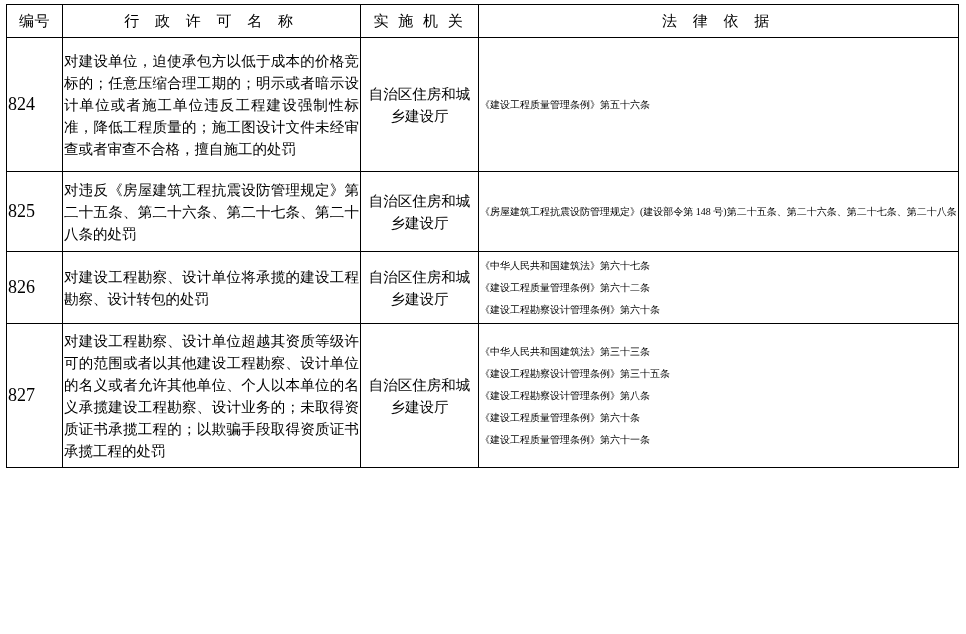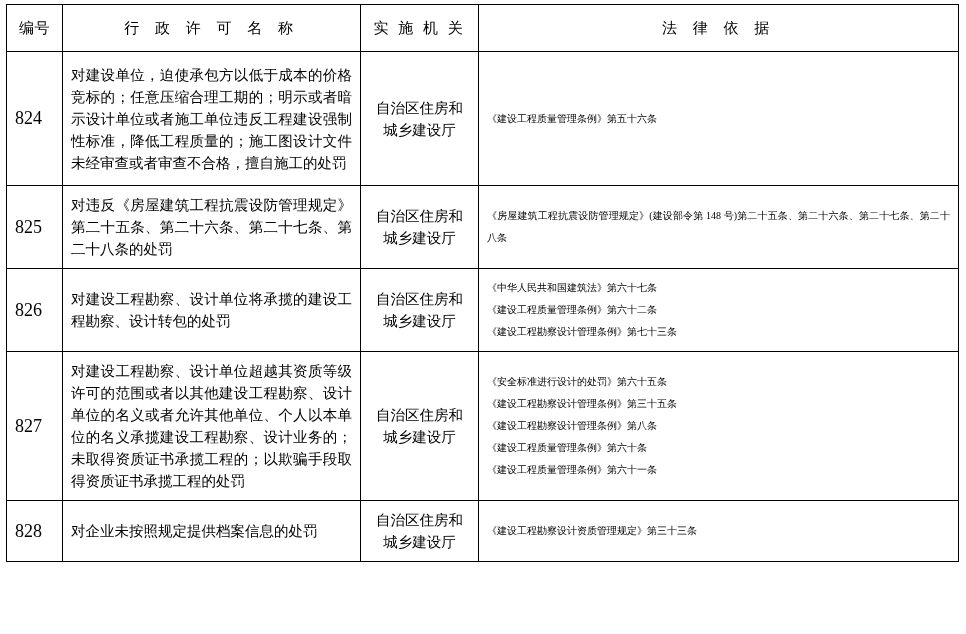--- a/index.html
+++ b/index.html
@@ -23,21 +23,21 @@
   table.permit-table {
     border-collapse: collapse;
     width: 952px;
     margin-left: 6px;
     margin-top: 4px;
     table-layout: fixed;
   }
   table.permit-table td,
   table.permit-table th {
     border: 1px solid #000000;
-    padding: 8px;
+    padding: 1px;
     vertical-align: middle;
     font-weight: normal;
   }
   
   col.c-no      { width: 56px; }
   col.c-name    { width: 298px; }
   col.c-org     { width: 118px; }
   col.c-law     { width: 480px; }
 
   thead td {
@@ -125,38 +125,30 @@
           <span class="law-line">《房屋建筑工程抗震设防管理规定》(建设部令第 148 号)第二十五条、第二十六条、第二十七条、第二十八条</span>
         </td>
       </tr>
       <tr class="row-826">
         <td class="no-cell">826</td>
         <td class="name-cell">对建设工程勘察、设计单位将承揽的建设工程勘察、设计转包的处罚</td>
         <td class="org-cell">自治区住房和城乡建设厅</td>
         <td class="law-cell">
           <span class="law-line">《中华人民共和国建筑法》第六十七条</span>
           <span class="law-line">《建设工程质量管理条例》第六十二条</span>
-          <span class="law-line">《建设工程勘察设计管理条例》第七十三条</span>
+          <span class="law-line">《建设工程勘察设计管理条例》第六十条</span>
         </td>
       </tr>
       <tr class="row-827">
         <td class="no-cell">827</td>
         <td class="name-cell">对建设工程勘察、设计单位超越其资质等级许可的范围或者以其他建设工程勘察、设计单位的名义或者允许其他单位、个人以本单位的名义承揽建设工程勘察、设计业务的；未取得资质证书承揽工程的；以欺骗手段取得资质证书承揽工程的处罚</td>
         <td class="org-cell">自治区住房和城乡建设厅</td>
         <td class="law-cell">
-          <span class="law-line">《安全标准进行设计的处罚》第六十五条</span>
+          <span class="law-line">《中华人民共和国建筑法》第三十三条</span>
           <span class="law-line">《建设工程勘察设计管理条例》第三十五条</span>
           <span class="law-line">《建设工程勘察设计管理条例》第八条</span>
           <span class="law-line">《建设工程质量管理条例》第六十条</span>
           <span class="law-line">《建设工程质量管理条例》第六十一条</span>
-        </td>
-      </tr>
-      <tr class="row-828">
-        <td class="no-cell">828</td>
-        <td class="name-cell">对企业未按照规定提供档案信息的处罚</td>
-        <td class="org-cell">自治区住房和城乡建设厅</td>
-        <td class="law-cell">
-          <span class="law-line">《建设工程勘察设计资质管理规定》第三十三条</span>
         </td>
       </tr>
     </tbody>
   </table>
 </div>
 
 </body></html>

